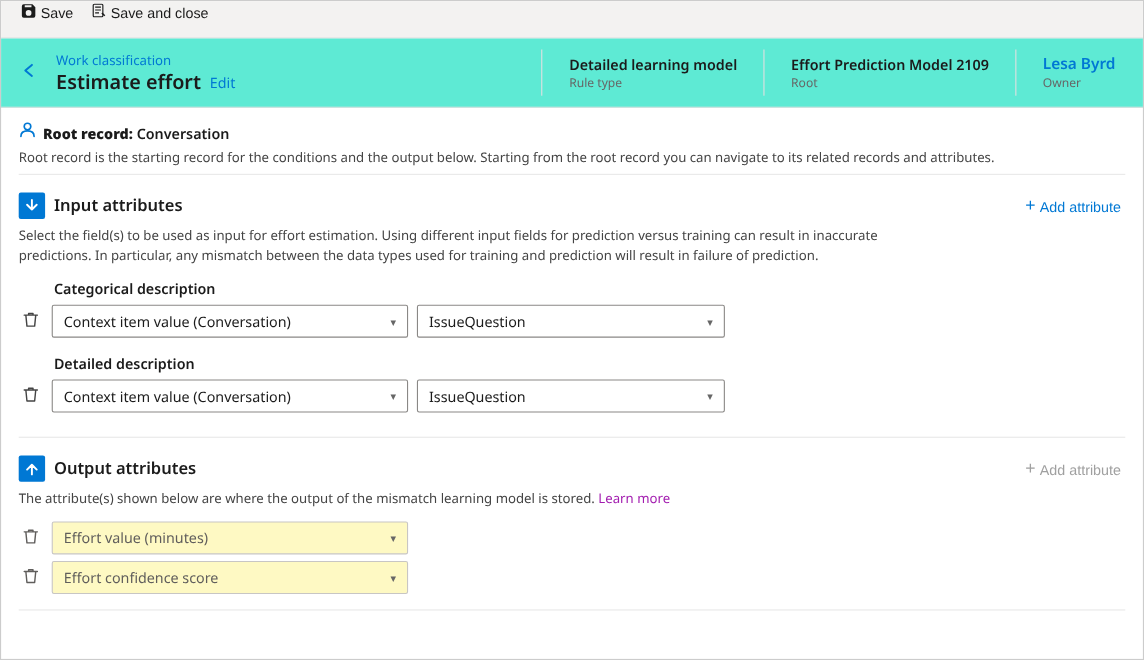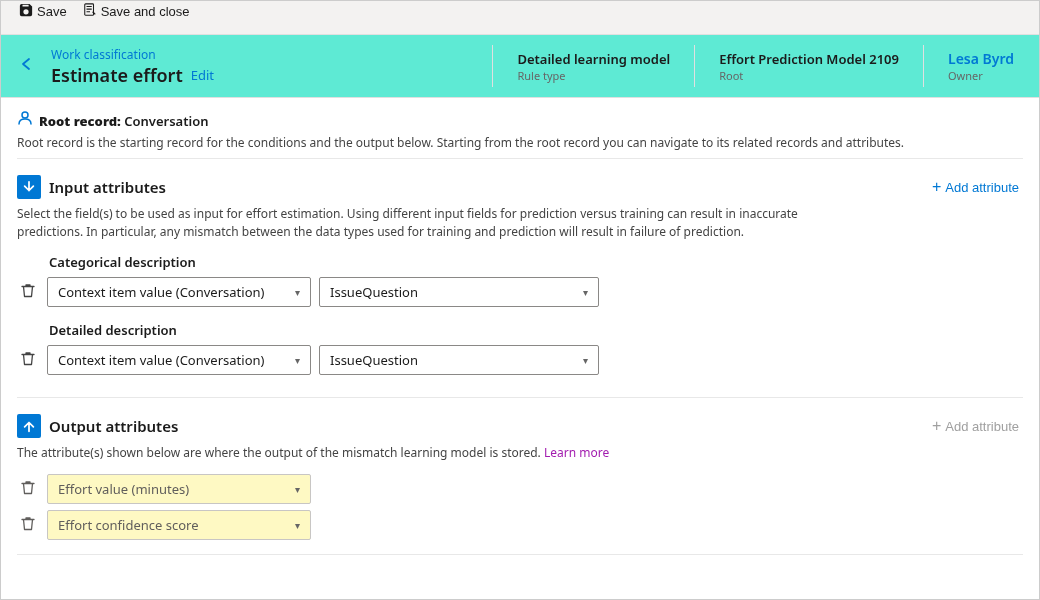--- a/index.html
+++ b/index.html
@@ -144,21 +144,21 @@
       line-height: 1.5;
     }
 
     
     .section {
       padding: 16px 0 8px 0;
       border-bottom: 1px solid #e8e8e8;
     }
     .section-header {
       display: flex;
-      align-items: center;
+      align-items: flex-end;
       justify-content: space-between;
       margin-bottom: 6px;
     }
     .section-title-block {
       display: flex;
       align-items: center;
       gap: 8px;
     }
     .section-icon {
       width: 24px;
@@ -237,21 +237,21 @@
       align-items: center;
       justify-content: space-between;
       border: 1px solid #8a8886;
       border-radius: 2px;
       background: #fff;
       padding: 5px 10px;
       cursor: pointer;
       font-size: 13px;
       color: #1b1b1b;
     }
-    .select-box.wide { width: 264px; }
+    .select-box.wide { width: 324px; }
     .select-box.medium { width: 280px; }
     .select-box.disabled {
       background: #fef9c3;
       color: #605e5c;
       border-color: #c8c6c4;
       cursor: default;
     }
     .select-chevron {
       font-size: 10px;
       color: #666;

